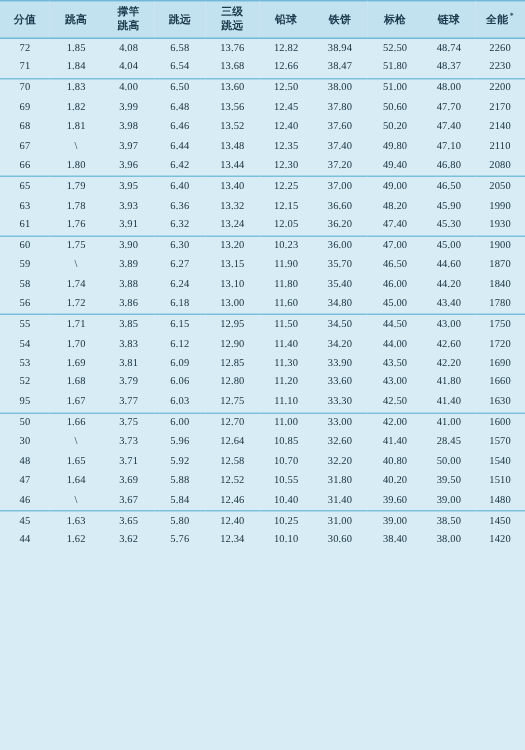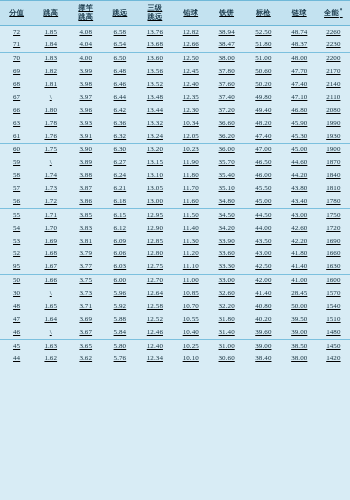--- a/index.html
+++ b/index.html
@@ -13,21 +13,20 @@
     font-family: "Liberation Serif", "DejaVu Serif", serif;
     overflow: hidden;
   }
   #score-table-wrap {
     width: 350px;
     height: 500px;
     background: #d8ecf5;
     box-sizing: border-box;
     padding: 0;
     position: relative;
-    text-decoration: underline;
   }
   table.score-table {
     width: 350px;
     border-collapse: collapse;
     table-layout: fixed;
     background: #d8ecf5;
   }
   table.score-table thead th {
     background: #c3e2f0;
     color: #1b3a4b;
@@ -203,27 +202,39 @@
           <td>1.80</td>
           <td>3.96</td>
           <td>6.42</td>
           <td>13.44</td>
           <td>12.30</td>
           <td>37.20</td>
           <td>49.40</td>
           <td>46.80</td>
           <td>2080</td>
         </tr>
+        <tr class="group-start">
+          <td>65</td>
+          <td>1.79</td>
+          <td>3.95</td>
+          <td>6.40</td>
+          <td>13.40</td>
+          <td>12.25</td>
+          <td>37.00</td>
+          <td>49.00</td>
+          <td>46.50</td>
+          <td>2050</td>
+        </tr>
         <tr>
           <td>63</td>
           <td>1.78</td>
           <td>3.93</td>
           <td>6.36</td>
           <td>13.32</td>
-          <td>10.34</td>
+          <td>12.15</td>
           <td>36.60</td>
           <td>48.20</td>
           <td>45.90</td>
           <td>1990</td>
         </tr>
         <tr>
           <td>61</td>
           <td>1.76</td>
           <td>3.91</td>
           <td>6.32</td>
@@ -264,32 +275,20 @@
           <td>3.88</td>
           <td>6.24</td>
           <td>13.10</td>
           <td>11.80</td>
           <td>35.40</td>
           <td>46.00</td>
           <td>44.20</td>
           <td>1840</td>
         </tr>
         <tr>
-          <td>57</td>
-          <td>1.73</td>
-          <td>3.87</td>
-          <td>6.21</td>
-          <td>13.05</td>
-          <td>11.70</td>
-          <td>35.10</td>
-          <td>45.50</td>
-          <td>43.80</td>
-          <td>1810</td>
-        </tr>
-        <tr>
           <td>56</td>
           <td>1.72</td>
           <td>3.86</td>
           <td>6.18</td>
           <td>13.00</td>
           <td>11.60</td>
           <td>34.80</td>
           <td>45.00</td>
           <td>43.40</td>
           <td>1780</td>

